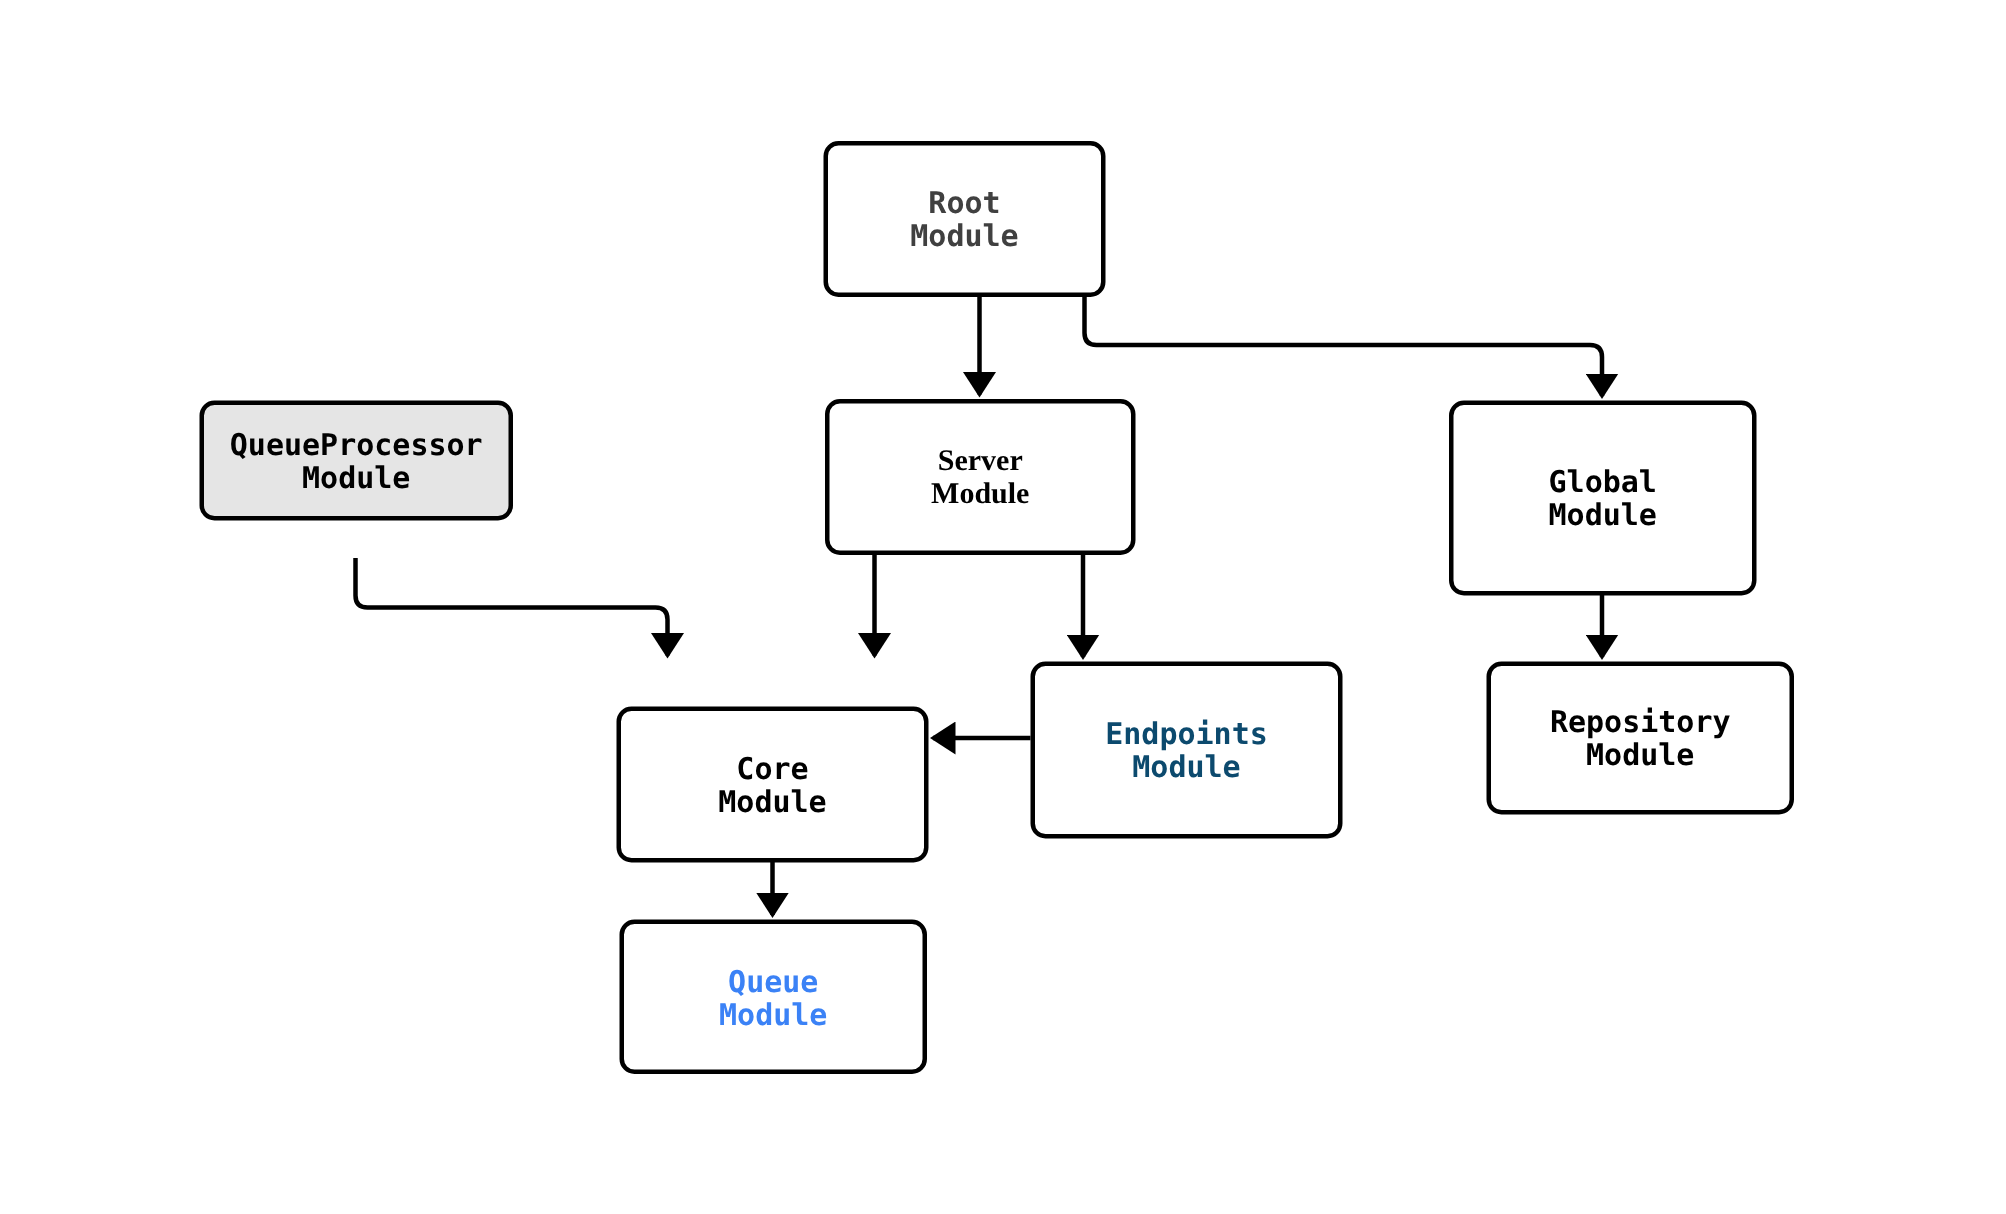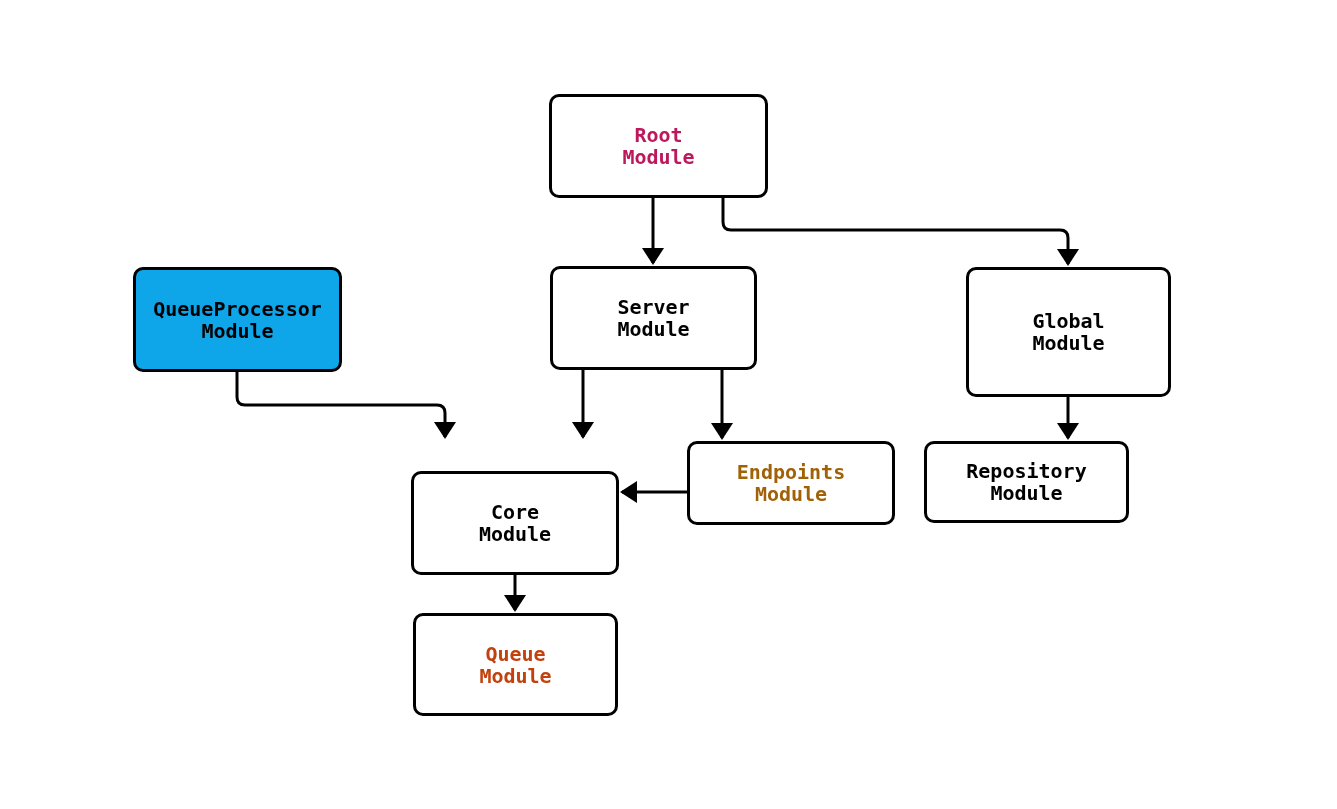--- a/index.html
+++ b/index.html
@@ -61,46 +61,46 @@
         <path class="edge" d="M723,198 L723,222 Q723,230 731,230 L1060,230 Q1068,230 1068,238 L1068,264" marker-end="url(#arrowhead)" stroke="#000000"></path>
         <path class="edge" d="M237,372 L237,397 Q237,405 245,405 L437,405 Q445,405 445,413 L445,437" marker-end="url(#arrowhead)" stroke="#000000"></path>
         <path class="edge" d="M583,370 L583,437" marker-end="url(#arrowhead)" stroke="#000000"></path>
         <path class="edge" d="M722,370 L722,438" marker-end="url(#arrowhead)" stroke="#000000"></path>
         <path class="edge" d="M687,492 L622,492" marker-end="url(#arrowhead)" stroke="#000000"></path>
         <path class="edge" d="M515,544 L515,610" marker-end="url(#arrowhead)" stroke="#000000"></path>
         <path class="edge" d="M1068,369 L1068,438" marker-end="url(#arrowhead)" stroke="#000000"></path>
       </g>
   </svg>
   <div>
-      <div class="node" style="left: 549px; top: 94px; width: 219px; height: 104px; background: rgb(255, 255, 255); border-color: rgb(0, 0, 0); color: #be185d;">
+      <div class="node" style="left: 549px; top: 94px; width: 188px; height: 104px; background: rgb(255, 255, 255); border-color: rgb(0, 0, 0); color: #404040;">
         <span>Root</span>
         <span>Module</span>
       </div>
-      <div class="node" style="left: 133px; top: 267px; width: 209px; height: 105px; background: #0ea5e9; border-color: rgb(0, 0, 0); color: rgb(0, 0, 0);">
+      <div class="node" style="left: 133px; top: 267px; width: 209px; height: 80px; background: #e5e5e5; border-color: rgb(0, 0, 0); color: rgb(0, 0, 0);">
         <span>QueueProcessor</span>
         <span>Module</span>
       </div>
-      <div class="node" style="left: 550px; top: 266px; width: 207px; height: 104px; background: rgb(255, 255, 255); border-color: rgb(0, 0, 0); color: rgb(0, 0, 0);">
+      <div class="node" style="left: 550px; top: 266px; width: 207px; height: 104px; background: rgb(255, 255, 255); border-color: rgb(0, 0, 0); color: rgb(0, 0, 0); font-family: Liberation Serif, serif;">
         <span>Server</span>
         <span>Module</span>
       </div>
       <div class="node" style="left: 966px; top: 267px; width: 205px; height: 130px; background: rgb(255, 255, 255); border-color: rgb(0, 0, 0); color: rgb(0, 0, 0);">
         <span>Global</span>
         <span>Module</span>
       </div>
       <div class="node" style="left: 411px; top: 440px; width: 208px; height: 104px; background: rgb(255, 255, 255); border-color: rgb(0, 0, 0); color: rgb(0, 0, 0); margin-top: 31px;">
         <span>Core</span>
         <span>Module</span>
       </div>
-      <div class="node" style="left: 687px; top: 441px; width: 208px; height: 84px; background: rgb(255, 255, 255); border-color: rgb(0, 0, 0); color: #a16207;">
+      <div class="node" style="left: 687px; top: 441px; width: 208px; height: 118px; background: rgb(255, 255, 255); border-color: rgb(0, 0, 0); color: #0c4a6e;">
         <span>Endpoints</span>
         <span>Module</span>
       </div>
-      <div class="node" style="left: 924px; top: 441px; width: 205px; height: 82px; background: rgb(255, 255, 255); border-color: rgb(0, 0, 0); color: rgb(0, 0, 0);">
+      <div class="node" style="left: 991px; top: 441px; width: 205px; height: 102px; background: rgb(255, 255, 255); border-color: rgb(0, 0, 0); color: rgb(0, 0, 0);">
         <span>Repository</span>
         <span>Module</span>
       </div>
-      <div class="node" style="left: 413px; top: 613px; width: 205px; height: 103px; background: rgb(255, 255, 255); border-color: rgb(0, 0, 0); color: #c2410c;">
+      <div class="node" style="left: 413px; top: 613px; width: 205px; height: 103px; background: rgb(255, 255, 255); border-color: rgb(0, 0, 0); color: #3b82f6;">
         <span>Queue</span>
         <span>Module</span>
       </div>
     </div>
 </div>
 
 </body></html>

